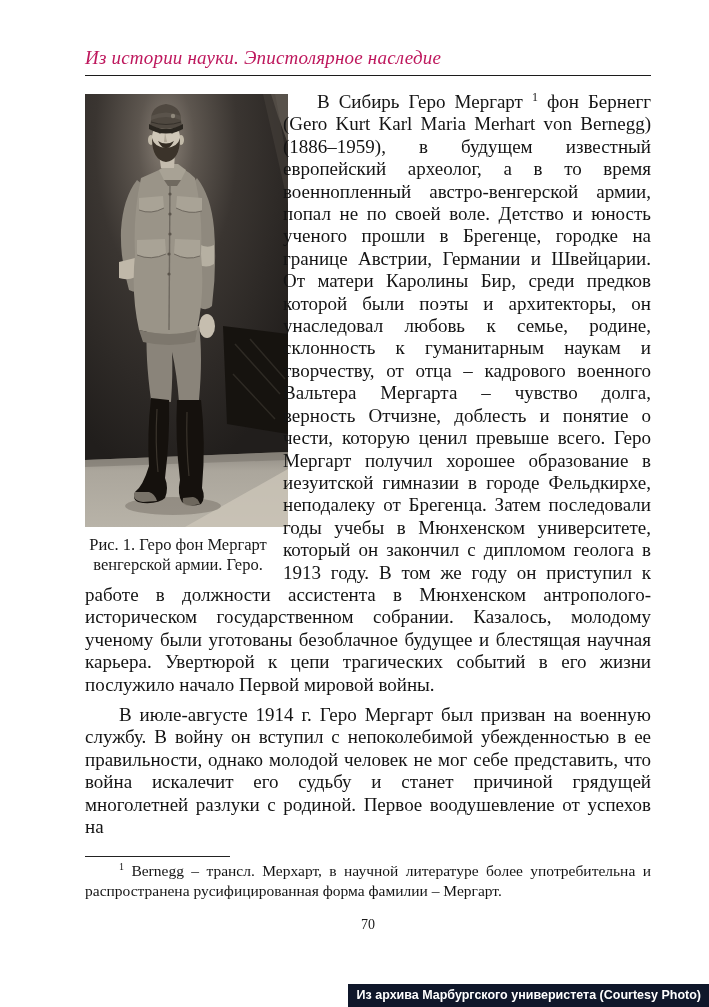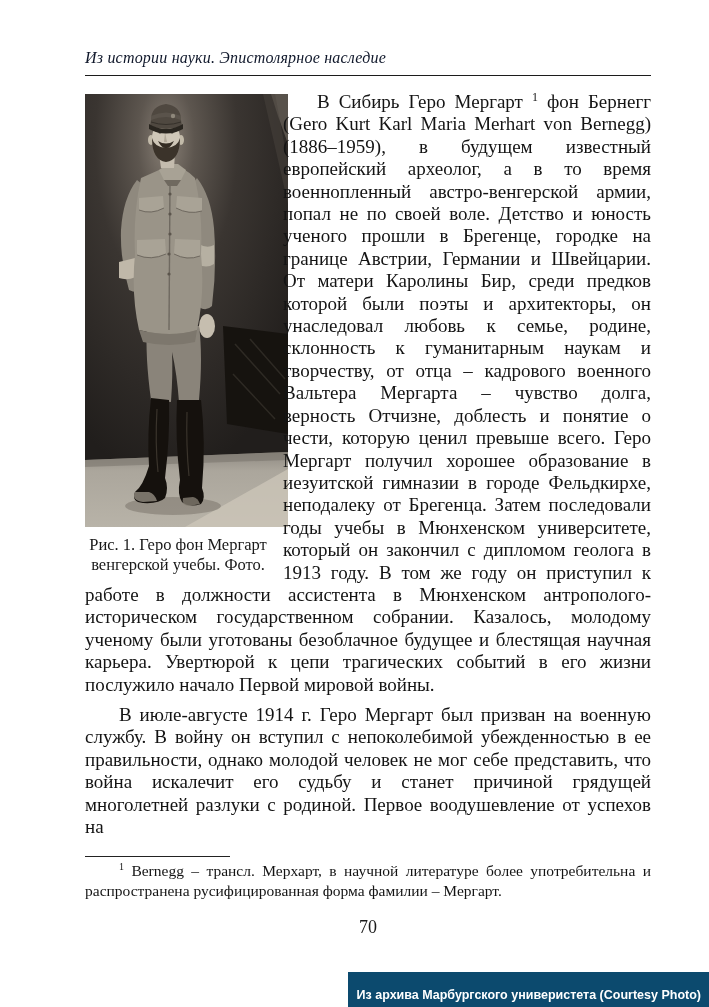--- a/index.html
+++ b/index.html
@@ -1,36 +1,36 @@
 <!DOCTYPE html>
 <html lang="ru"><head>
 <meta charset="utf-8">
 <style>
   html,body{margin:0;padding:0;background:#ffffff;}
   .page{position:relative;width:709px;height:1007px;background:#ffffff;overflow:hidden;
         font-family:"Liberation Serif",serif;color:#141414;}
   .content{position:absolute;left:85px;top:47px;width:566px;}
-  .running-head{font-style:italic;font-size:16px;line-height:22px;letter-spacing:.2px;color:#0f172a;}
+  .running-head{font-style:italic;font-size:19px;line-height:22px;letter-spacing:.2px;color:#be185d;}
   .head-rule{border-bottom:1.6px solid #1c1c1c;margin-top:6px;}
   .article{margin-top:15px;font-size:19px;line-height:22.4px;text-align:justify;}
   .article p{margin:0;text-indent:34px;}
   .article p + p{margin-top:8px;}
   .photo-figure{float:left;width:186px;margin:3px 12px 6px 8px;}
   .photo-figure svg{display:block;width:203px;height:433px;}
   .photo-figure figcaption{margin-top:8px;font-size:16.5px;line-height:20px;text-align:center;text-indent:0;color:#191919;}
   .photo-figure figcaption span{display:block;}
   .fnref{font-size:12px;line-height:0;vertical-align:super;}
   .footnote-block{margin-top:18px;}
   .footnote-rule{width:145px;border-top:1.4px solid #222;}
   .footnote{font-size:15.5px;line-height:19.5px;text-align:justify;text-indent:34px;margin:4px 0 0 0;}
   .footnote sup{font-size:10px;line-height:0;vertical-align:super;}
-  .page-number{margin-top:17px;text-align:center;font-size:18px;color:#1a1a1a;}
-  .credit-badge{position:absolute;right:0;bottom:0;background:#0c4a6e;color:#ffffff;
+  .page-number{margin-top:17px;text-align:center;font-size:14px;color:#1a1a1a;}
+  .credit-badge{position:absolute;right:0;bottom:0;background:#0f172a;color:#ffffff;
         font-family:"Liberation Sans",sans-serif;font-weight:700;font-size:12.5px;line-height:14px;
-        padding:16px 8px 5px 9px;white-space:nowrap;}
+        padding:4px 8px 5px 9px;white-space:nowrap;}
 </style>
 </head>
 <body>
 
 <div class="page">
   <div class="content">
 
     <div class="running-head">Из истории науки. Эпистолярное наследие</div>
     <div class="head-rule"></div>
 
@@ -98,21 +98,21 @@
           <circle cx="75" cy="38" r="1.6" fill="#2f2a23"></circle>
           <circle cx="87" cy="38" r="1.6" fill="#2f2a23"></circle>
           <path d="M66,26 Q66,12 81,10 Q96,12 96,26 L97,32 Q81,38 65,32 Z" fill="#4f4840"></path>
           <path d="M66,22 Q81,15 96,22 L96,26 Q81,20 66,26 Z" fill="#5d564d" opacity="0.8"></path>
           <path d="M66,28 Q81,33 96,28" stroke="#35302a" stroke-width="1" fill="none"></path>
           <path d="M64,30 Q81,40 98,30 L98,35 Q81,44 64,35 Z" fill="#29251f"></path>
           <circle cx="88" cy="22" r="2.2" fill="#8f887b"></circle>
         </svg>
         <figcaption>
           <span>Рис. 1. Геро фон Мергарт</span>
-          <span>венгерской учебы. Фото.</span>
+          <span>венгерской армии. Геро.</span>
         </figcaption>
       </figure>
 
       <p><span>В Сибирь Геро Мергарт </span><sup class="fnref">1</sup><span> фон Бернегг (Gero Kurt Karl Maria Merhart von Bernegg) (1886–1959), в будущем известный европейский археолог, а в то время военнопленный австро-венгерской армии, попал не по своей воле. Детство и юность ученого прошли в Брегенце, городке на границе Австрии, Германии и Швейцарии. От матери Каролины Бир, среди предков которой были поэты и архитекторы, он унаследовал любовь к семье, родине, склонность к гуманитарным наукам и творчеству, от отца – кадрового военного Вальтера Мергарта – чувство долга, верность Отчизне, доблесть и понятие о чести, которую ценил превыше всего. Геро Мергарт получил хорошее образование в иезуитской гимназии в городе Фельдкирхе, неподалеку от Брегенца. Затем последовали годы учебы в Мюнхенском университете, который он закончил с дипломом геолога в 1913 году. В том же году он приступил к работе в должности ассистента в Мюнхенском антрополого-историческом государственном собрании. Казалось, молодому ученому были уготованы безоблачное будущее и блестящая научная карьера. Увертюрой к цепи трагических событий в его жизни послужило начало Первой мировой войны.</span></p>
 
       <p>В июле-августе 1914 г. Геро Мергарт был призван на военную службу. В войну он вступил с непоколебимой убежденностью в ее правильности, однако молодой человек не мог себе представить, что война искалечит его судьбу и станет причиной грядущей многолетней разлуки с родиной. Первое воодушевление от успехов на</p>
     </div>
 
     <div class="footnote-block">
       <div class="footnote-rule"></div>

